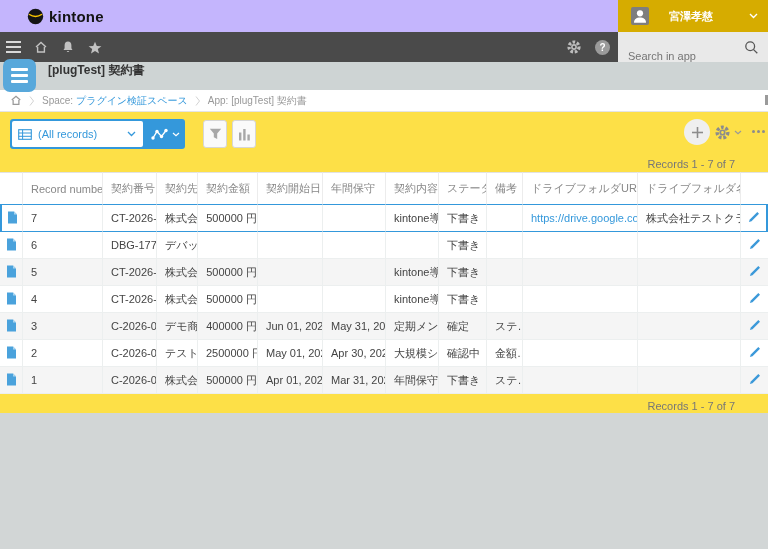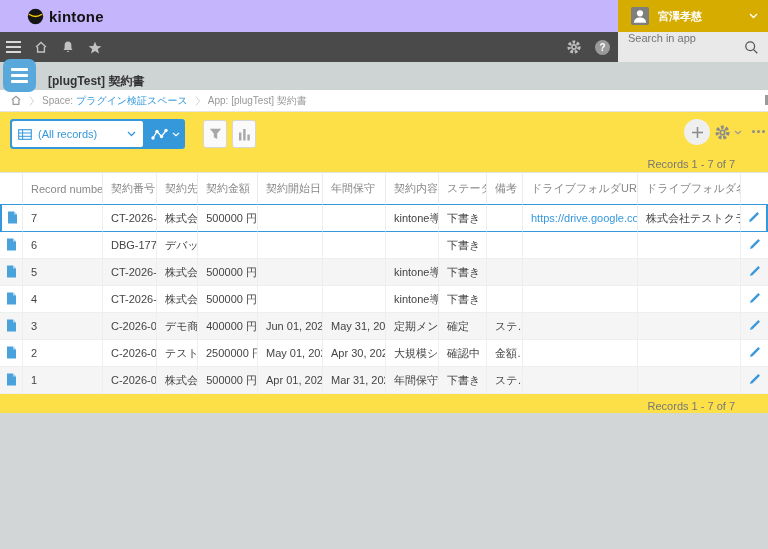--- a/index.html
+++ b/index.html
@@ -7,34 +7,34 @@
     width:768px;height:549px;position:relative;overflow:hidden;
     background:#D2D6D6;font-family:"Liberation Sans", sans-serif;
     -webkit-font-smoothing:antialiased;
   }
   
   .yellow-bar{height:32px;background:#c4b5fd;position:relative;display:flex;align-items:center;}
   .logo{margin-left:27px;display:flex;align-items:center;gap:5px;cursor:pointer;}
   .logo-text{font-weight:bold;font-size:15px;color:#141414;letter-spacing:.2px;}
   .user-chip{position:absolute;right:0;top:0;width:150px;height:32px;background:#D6AC00;display:flex;align-items:center;cursor:pointer;}
   .avatar{width:18px;height:18px;background:#7E7E7E;border-radius:2px;margin-left:13px;overflow:hidden;flex:none;}
-  .user-name{color:#fff;font-size:11px;font-weight:bold;margin-left:9px;white-space:nowrap;}
+  .user-name{color:#fff;font-size:11px;font-weight:bold;margin-left:20px;white-space:nowrap;}
   .user-chevron{margin-left:auto;margin-right:10px;color:#fff;display:flex;}
   
   .dark-bar{height:30px;background:#4A4A4A;position:relative;display:flex;align-items:center;}
   .nav-icon{width:27px;height:30px;display:flex;align-items:center;justify-content:center;cursor:pointer;}
   .burger{display:flex;flex-direction:column;gap:3px;}
   .burger span{display:block;width:15px;height:2px;background:#D8D8D8;}
   .dark-right{position:absolute;right:158px;display:flex;align-items:center;gap:13px;}
   .help-circle{width:15px;height:15px;border-radius:50%;background:#9B9B9B;color:#fff;font-size:10px;font-weight:bold;display:flex;align-items:center;justify-content:center;cursor:pointer;}
-  .search-box{position:absolute;right:0;top:0;width:150px;height:30px;background:#E9E9E9;display:flex;align-items:flex-start;}
+  .search-box{position:absolute;right:0;top:0;width:150px;height:30px;background:#E9E9E9;display:flex;align-items:flex-end;}
   .search-box input{border:none;background:transparent;outline:none;font-size:11px;color:#666;padding:0 0 0 10px;width:106px;font-family:"Liberation Sans",sans-serif;}
   .search-btn{width:34px;height:30px;display:flex;align-items:center;justify-content:center;cursor:pointer;}
   
-  .app-bar{height:28px;background:#CED4D4;display:flex;align-items:flex-end;position:relative;}
+  .app-bar{height:28px;background:#CED4D4;display:flex;align-items:flex-start;position:relative;}
   .app-title{margin-left:48px;font-size:12px;font-weight:bold;color:#333;}
   .app-icon{position:absolute;left:3px;top:59px;width:33px;height:33px;background:#58A8DB;border-radius:7px;z-index:6;display:flex;flex-direction:column;align-items:center;justify-content:center;gap:3px;cursor:pointer;box-shadow:0 0 0 2px rgba(255,255,255,.0);}
   .app-icon i{display:block;width:17px;height:3px;background:#fff;border-radius:1px;}
   
   .crumb-bar{height:21px;background:#fff;border-bottom:1px solid #E4E4E4;display:flex;align-items:center;font-size:10px;color:#999;position:relative;}
   .crumb-home{margin-left:10px;display:flex;cursor:pointer;}
   .crumb-sep{margin:0 7px;display:flex;}
   .crumb-link{color:#3498DB;cursor:pointer;}
   .crumb-plain{color:#999;}
   .crumb-partial{position:absolute;right:0;top:5px;width:3px;height:10px;background:#9A9A9A;}

